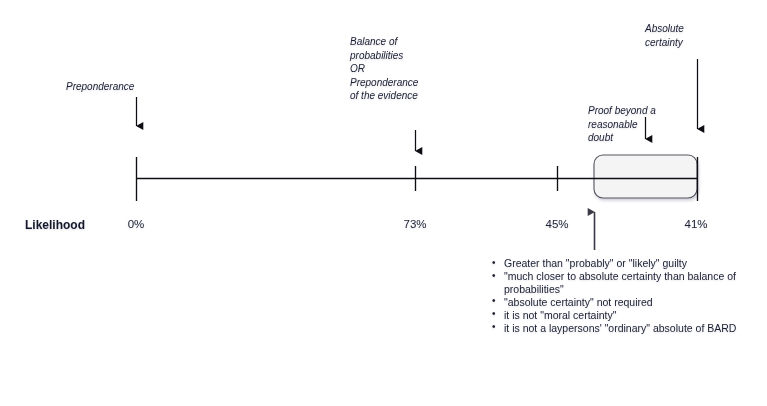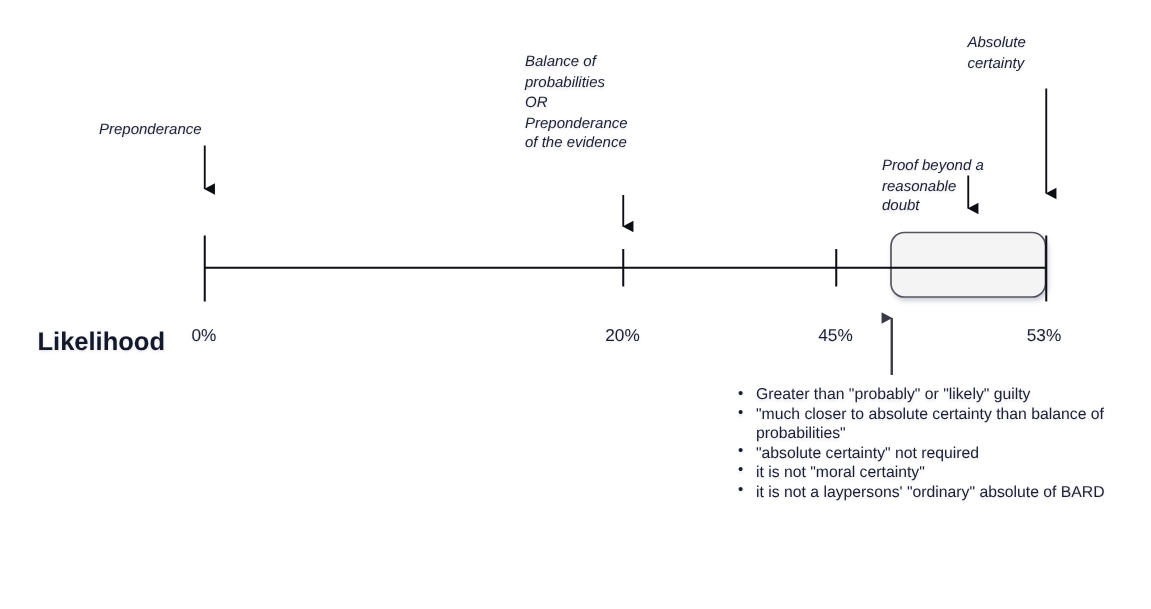--- a/index.html
+++ b/index.html
@@ -54,21 +54,21 @@
     left: 645px;
     top: 22px;
     width: 104px;
   }
 
   
   .axis-title {
     position: absolute;
     left: 25px;
     top: 218px;
-    font-size: 17px;
+    font-size: 12px;
     font-weight: bold;
     color: #14182b;
     text-shadow: 0 1px 2px rgba(150,150,170,0.30);
   }
   .tick-label {
     position: absolute;
     top: 218px;
     font-size: 11.5px;
     color: #1b1f33;
     text-shadow: 0 1px 2px rgba(150,150,170,0.30);
@@ -167,23 +167,23 @@
   <div class="annot annot-bard">Proof beyond a
 reasonable
 doubt</div>
 
   <div class="annot annot-absolute">Absolute
 certainty</div>
 
   <div class="axis-title">Likelihood</div>
 
   <div class="tick-label tl-0">0%</div>
-  <div class="tick-label tl-50">20%</div>
+  <div class="tick-label tl-50">73%</div>
   <div class="tick-label tl-75">45%</div>
-  <div class="tick-label tl-100">53%</div>
+  <div class="tick-label tl-100">41%</div>
 
   <ul class="bullets">
     <li>Greater than "probably" or "likely" guilty</li>
     <li>"much closer to absolute certainty than balance of probabilities"</li>
     <li>"absolute certainty" not required</li>
     <li>it is not "moral certainty"</li>
     <li>it is not a laypersons' "ordinary" absolute of BARD</li>
   </ul>
 
 </div>

